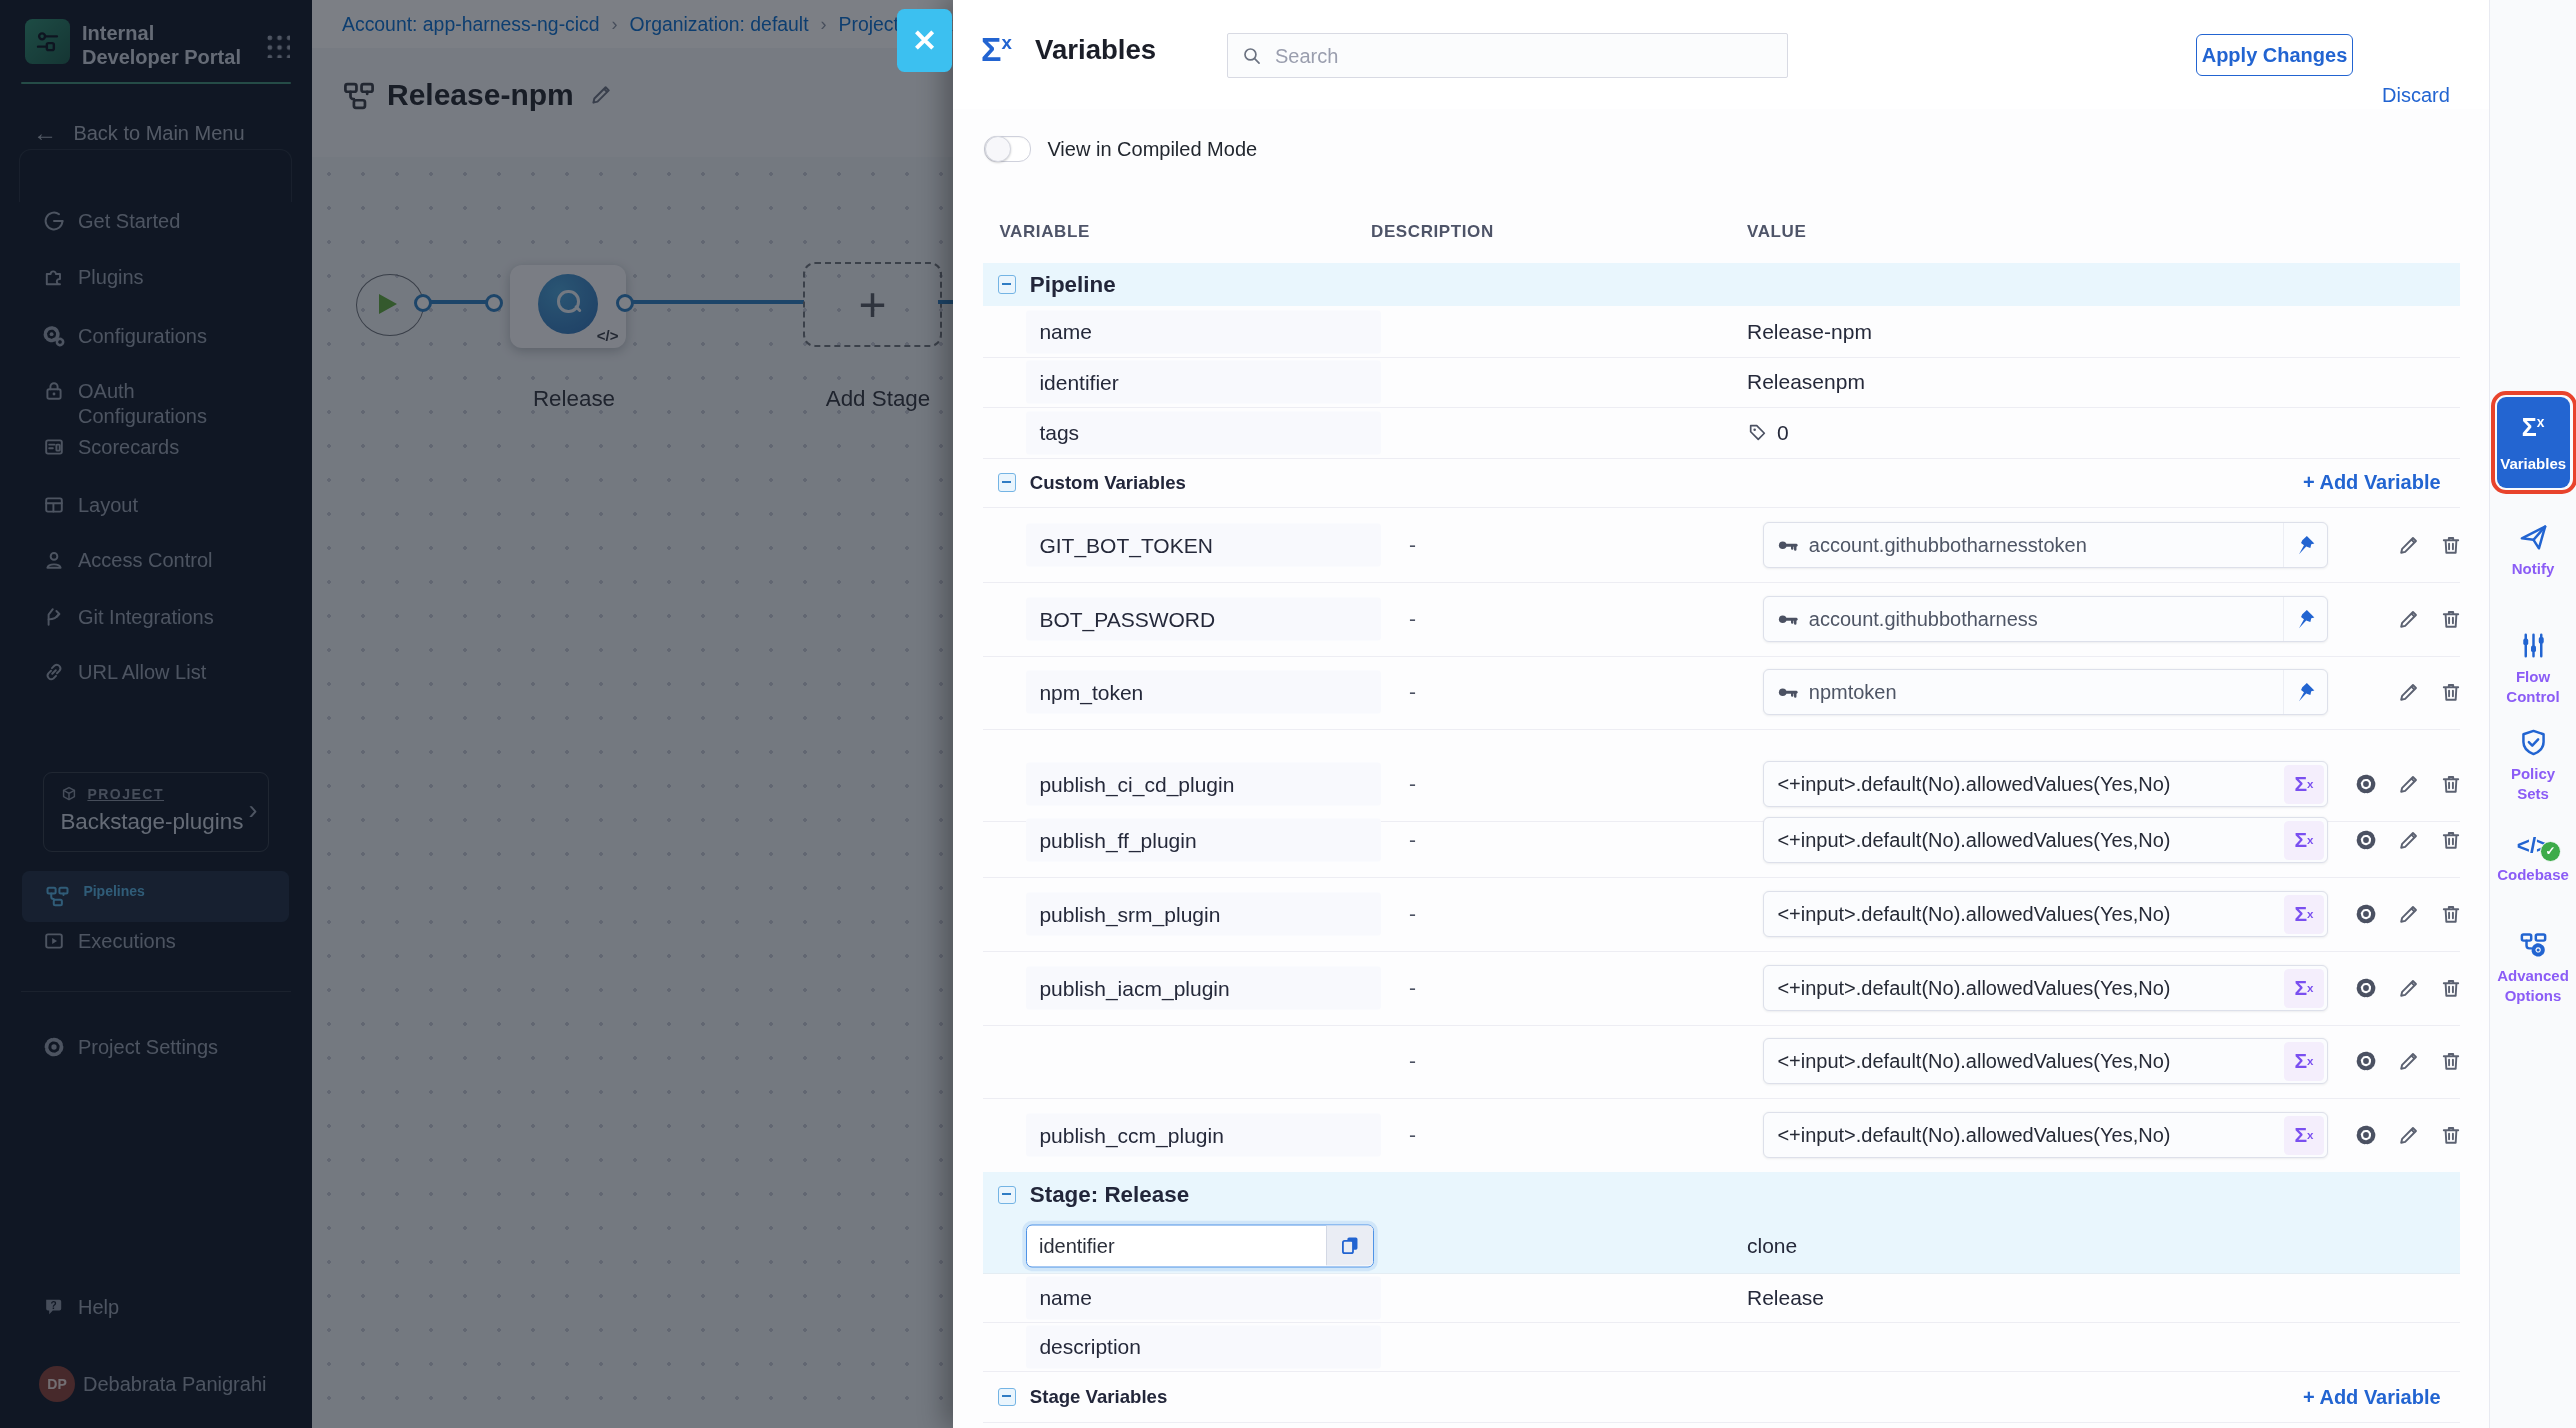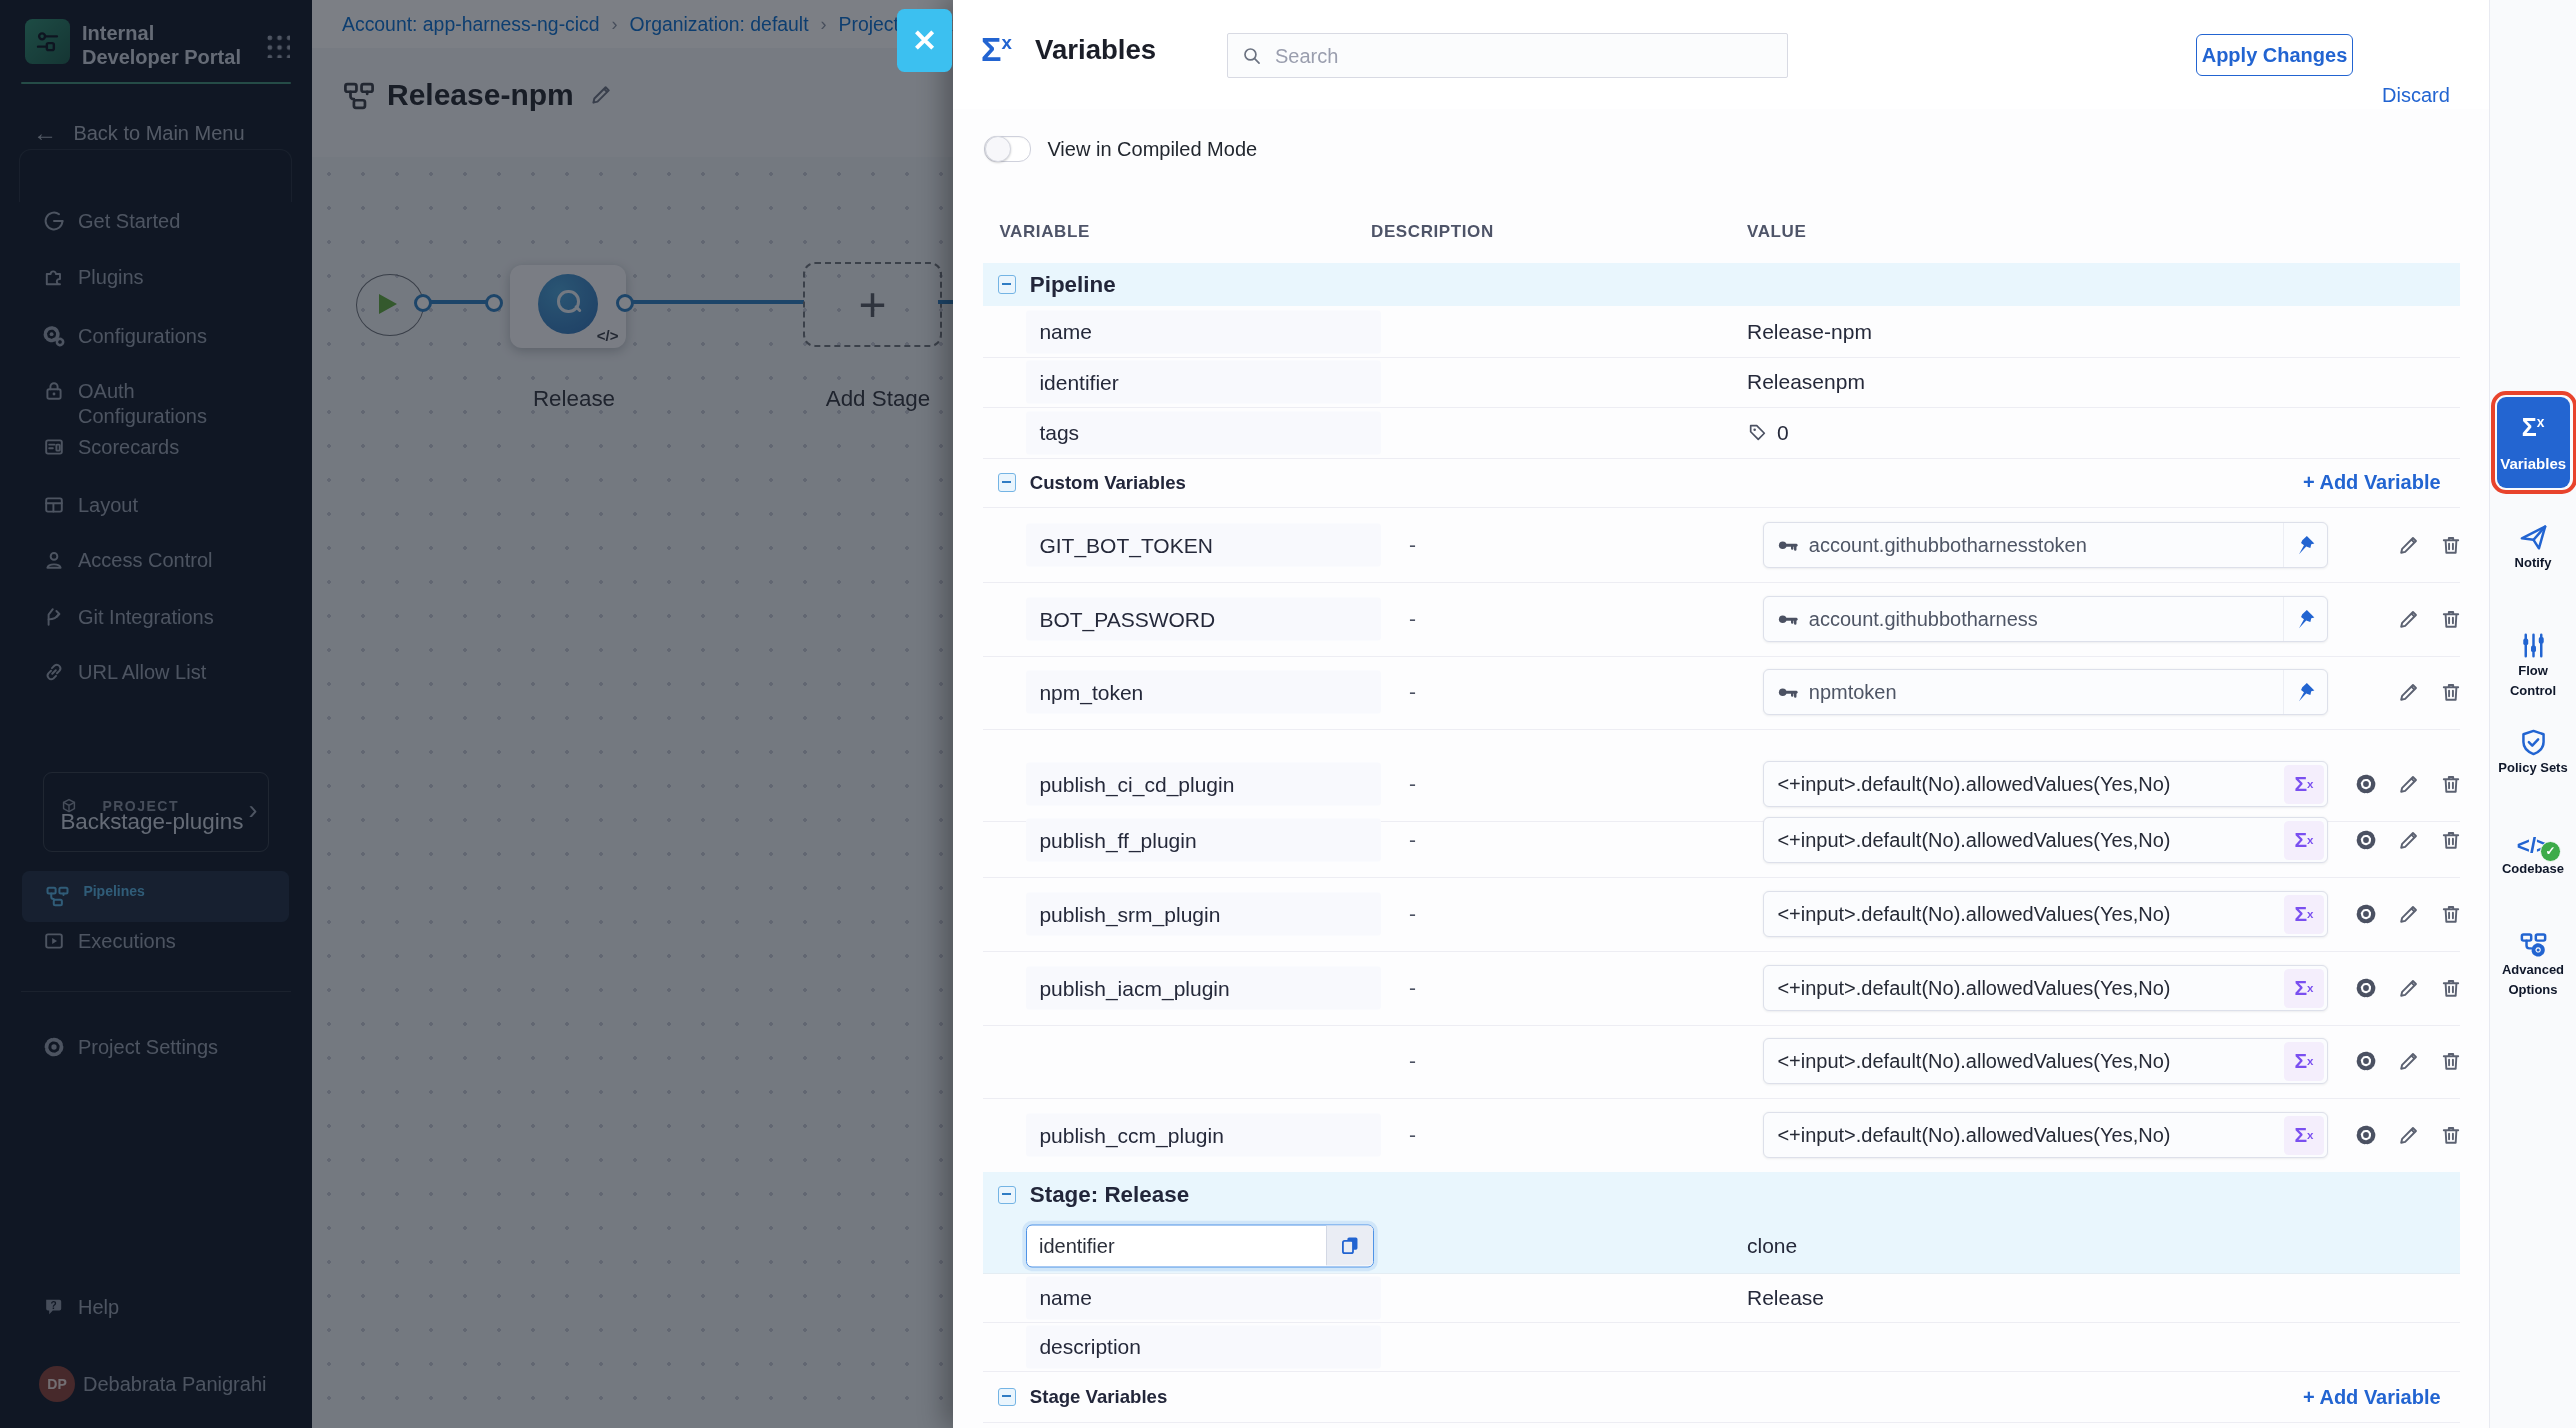--- a/index.html
+++ b/index.html
@@ -15,21 +15,21 @@
   .grid-dots{position:absolute;right:22.4px;top:33px;width:25px;height:25px;
     background-image:radial-gradient(#9aa2b1 2.2px,transparent 2.6px);background-size:9.7px 9.7px;}
   .sb-line{position:absolute;left:21px;top:82px;width:270px;height:2.2px;background:#3f8f75;border-radius:1.5px;}
   .sb-back{position:absolute;left:33px;top:119px;color:#a6aebb;font-size:20px;display:flex;gap:16.4px;align-items:center;}
   .sb-box{position:absolute;left:19.4px;top:149px;width:271px;height:52px;border:0.7px solid rgba(255,255,255,.09);
     border-bottom:none;border-radius:12px 12px 0 0;}
   .sb-item{position:absolute;left:0;width:268px;height:33px;color:#97a0af;}
   .sb-item .sic{position:absolute;left:42px;top:3px;width:24px;height:24px;}
   .sb-item .slbl{position:absolute;left:78px;top:3px;font-size:20px;line-height:25px;}
   .proj-card{position:absolute;left:43px;top:772px;width:224px;height:78px;border:1.1px solid rgba(255,255,255,.15);border-radius:9px;}
-  .proj-eyebrow{position:absolute;left:16.4px;top:24px;display:flex;gap:24px;align-items:center;color:#8891a0;font-size:14px;letter-spacing:1.5px;font-weight:700;}
+  .proj-eyebrow{position:absolute;left:16.4px;top:12px;display:flex;gap:9px;align-items:center;color:#8891a0;font-size:14px;letter-spacing:1.5px;font-weight:700;text-decoration:underline;}
   .proj-name{position:absolute;left:16.4px;top:36px;font-size:22.4px;color:#ccd3de;}
   .proj-chev{position:absolute;right:10.4px;top:22.4px;font-size:27px;color:#99a2b1;}
   .nav-active{position:absolute;left:22.4px;top:871px;width:267px;height:51px;background:rgba(86,120,158,.22);border-radius:7.5px;color:#57b2e2;}
   .nav-active .sic{position:absolute;left:22.4px;top:12.7px;width:25px;height:25px;}
   .nav-active .slbl{position:absolute;left:61px;top:12px;font-size:14px;font-weight:600;}
   .sb-div{position:absolute;left:21px;top:991px;width:270px;height:0.7px;background:rgba(255,255,255,.1);}
   .avatar{position:absolute;left:39px;top:1366px;width:36px;height:36px;border-radius:50%;background:#8a4038;
     color:#ead9d5;font-size:14px;font-weight:700;display:flex;align-items:center;justify-content:center;}
 
   
@@ -120,21 +120,21 @@
   .copy-seg svg{width:22.4px;height:22.4px;}
 
   
   .rail{position:absolute;right:0;top:0;width:86px;height:1428px;background:#f9fafc;border-left:0.7px solid #e8eaf1;}
   .rail-highlight{position:absolute;left:0.7px;top:391px;width:86px;height:103px;border:4.5px solid #e8432c;border-radius:15px;box-sizing:border-box;}
   .rail-active{position:absolute;left:6.7px;top:397px;width:73px;height:91px;background:#2365d1;border-radius:9px;cursor:pointer;}
   .rail-active .rsig{position:absolute;left:0;width:73px;top:16.4px;text-align:center;font-size:25px;color:#fff;}
   .rail-active .rlbl{position:absolute;left:0;width:73px;top:58px;text-align:center;font-size:15px;font-weight:700;color:#fff;}
   .rail-item{position:absolute;left:0;width:86px;text-align:center;color:#2264d1;cursor:pointer;}
   .rail-item svg{width:31px;height:31px;margin:0 auto;}
-  .rail-item .rlbl{font-size:13px;font-weight:700;color:#0f172a;line-height:20px;padding:0 6px;}
+  .rail-item .rlbl{margin-top:6px;font-size:15px;font-weight:700;color:#8b5cf6;line-height:20px;padding:0 6px;}
   .cb-wrap{position:relative;display:inline-block;font-size:22.4px;font-weight:700;color:#2264d1;}
   .cb-check{position:absolute;right:-12px;bottom:-3px;width:19.4px;height:19.4px;border-radius:50%;background:#3dab49;color:#fff;
     font-size:12px;display:flex;align-items:center;justify-content:center;border:1.5px solid #f9fafc;}
 </style>
 </head>
 <body>
 
 <svg width="0" height="0" style="position:absolute">
   <defs>
     <g id="i-search">

